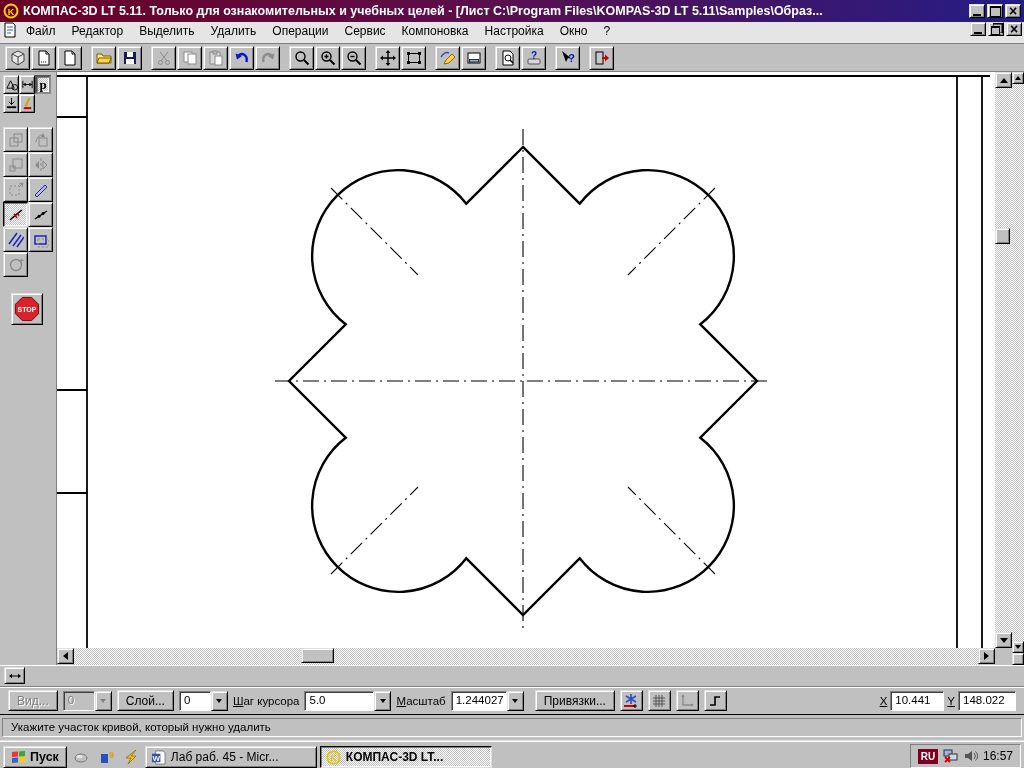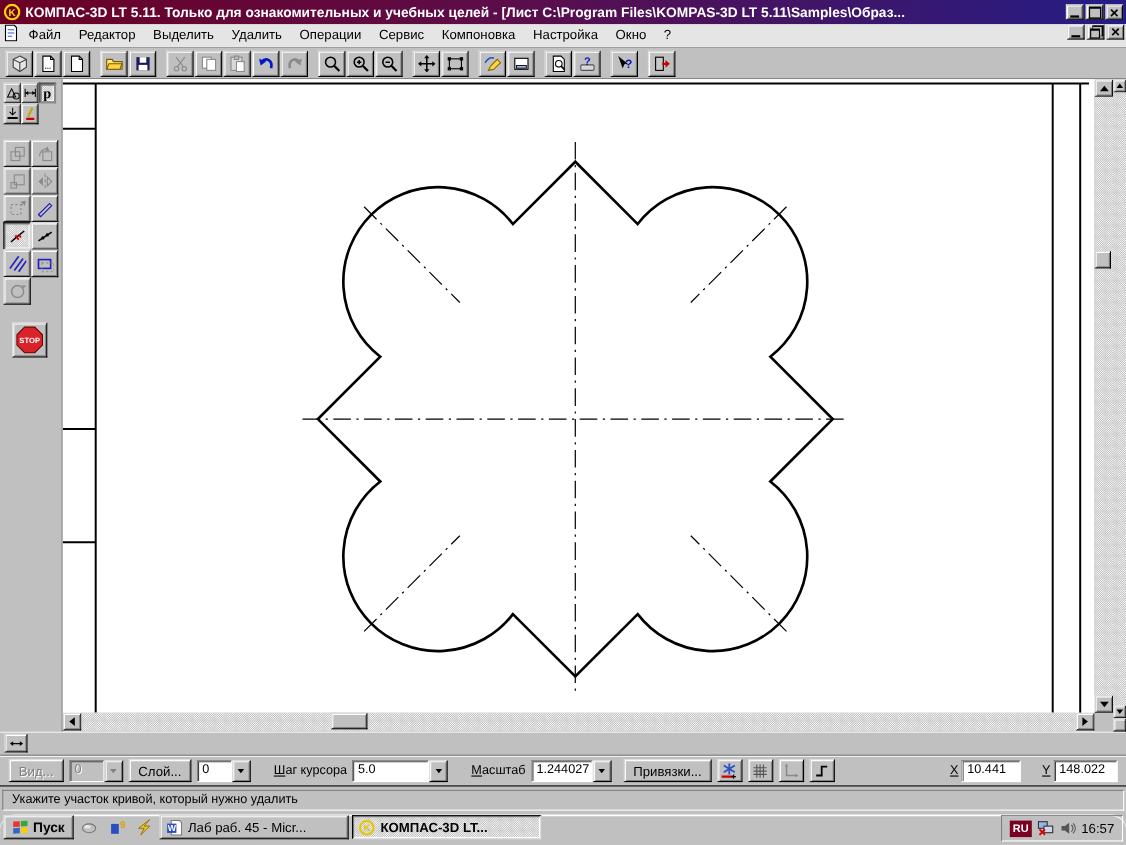--- a/index.html
+++ b/index.html
@@ -79,42 +79,42 @@
   .rs-btn .arr.dn { border-top-width:4px; margin-bottom:-3px; }
 
   
   .strip { height:21px; background:#c0c0c0; border-top:1px solid #fff; padding:1px 0 0 4px; display:flex; }
   .minibtn { width:21px; height:17px; display:flex; align-items:center; justify-content:center; }
 
   
   .ctrlbar { height:28px; display:flex; align-items:center; padding:0 8px; gap:5px;
              border-top:1px solid #808080; box-shadow:inset 0 1px 0 #fff; background:#c0c0c0; }
   .cbtn { height:21px; padding:0 8px; display:flex; align-items:center; }
-  .alabel { display:inline-block; font-size:11.5px; margin-left:16px; }
+  .alabel { display:inline-block; font-size:11.5px; margin-left:0; }
   .combo { display:flex; height:20px; }
   .combo .val { width:32px; background:#fff; border:1px solid; border-color:#808080 #fff #fff #808080;
                 box-shadow:inset 1px 1px 0 #404040; font-size:11.5px; padding:2px 0 0 4px; }
   .combo .drop { width:17px; height:20px; display:flex; align-items:center; justify-content:center; }
   .combo .arr { border-width:3.5px; }
   .combo .arr.dn { border-top:4.5px solid #000; margin-bottom:-3.5px; }
   .combo.dis .val { background:#c0c0c0; color:#808080; }
   .combo.dis .arr.dn { border-top-color:#808080; }
   .sqbtn { width:23px; height:21px; display:flex; align-items:center; justify-content:center; }
   .xy { margin-left:auto; display:flex; align-items:center; gap:3px; }
   .xybox { width:54px; height:20px; background:#fff; border:1px solid; border-color:#808080 #fff #fff #808080;
            box-shadow:inset 1px 1px 0 #404040; font-size:11.5px; padding:2px 0 0 4px; }
 
   
   .statusbar { height:26px; background:#c0c0c0; padding:3px 2px 2px 2px; border-top:1px solid #000000; }
   .statusmsg { height:19px; border:1px solid; border-color:#808080 #fff #fff #808080;
                font-size:11.5px; padding:2px 0 0 8px; }
 
   
   .taskbar { height:28px; background:#c0c0c0; border-top:1px solid #dfdfdf; box-shadow:inset 0 1px 0 #fff;
-             display:flex; align-items:flex-start; padding:0 3px; gap:3px;border-radius:14px; }
+             display:flex; align-items:flex-end; padding:0 3px; gap:3px; }
   .startbtn { height:22px; padding:0 7px; display:flex; align-items:center; gap:4px; font-weight:bold; font-size:12.5px; }
   .ql { width:22px; height:22px; display:flex; align-items:center; justify-content:center; background:transparent; border:none; }
   .taskbtn { width:172px; height:22px; display:flex; align-items:center; gap:5px; padding:0 5px;
              white-space:nowrap; overflow:hidden; font-size:12px; }
   .taskbtn.active { font-weight:bold; }
   .tray { margin-left:auto; height:22px; display:flex; align-items:center; gap:5px; padding:11px 7px;
           border:1px solid; border-color:#808080 #fff #fff #808080; }
   .rubadge { width:20px; height:15px; background:#7b0021; color:#fff; font-size:10px; font-weight:bold;
              display:flex; align-items:center; justify-content:center; }
   .clock { font-size:12px; }

